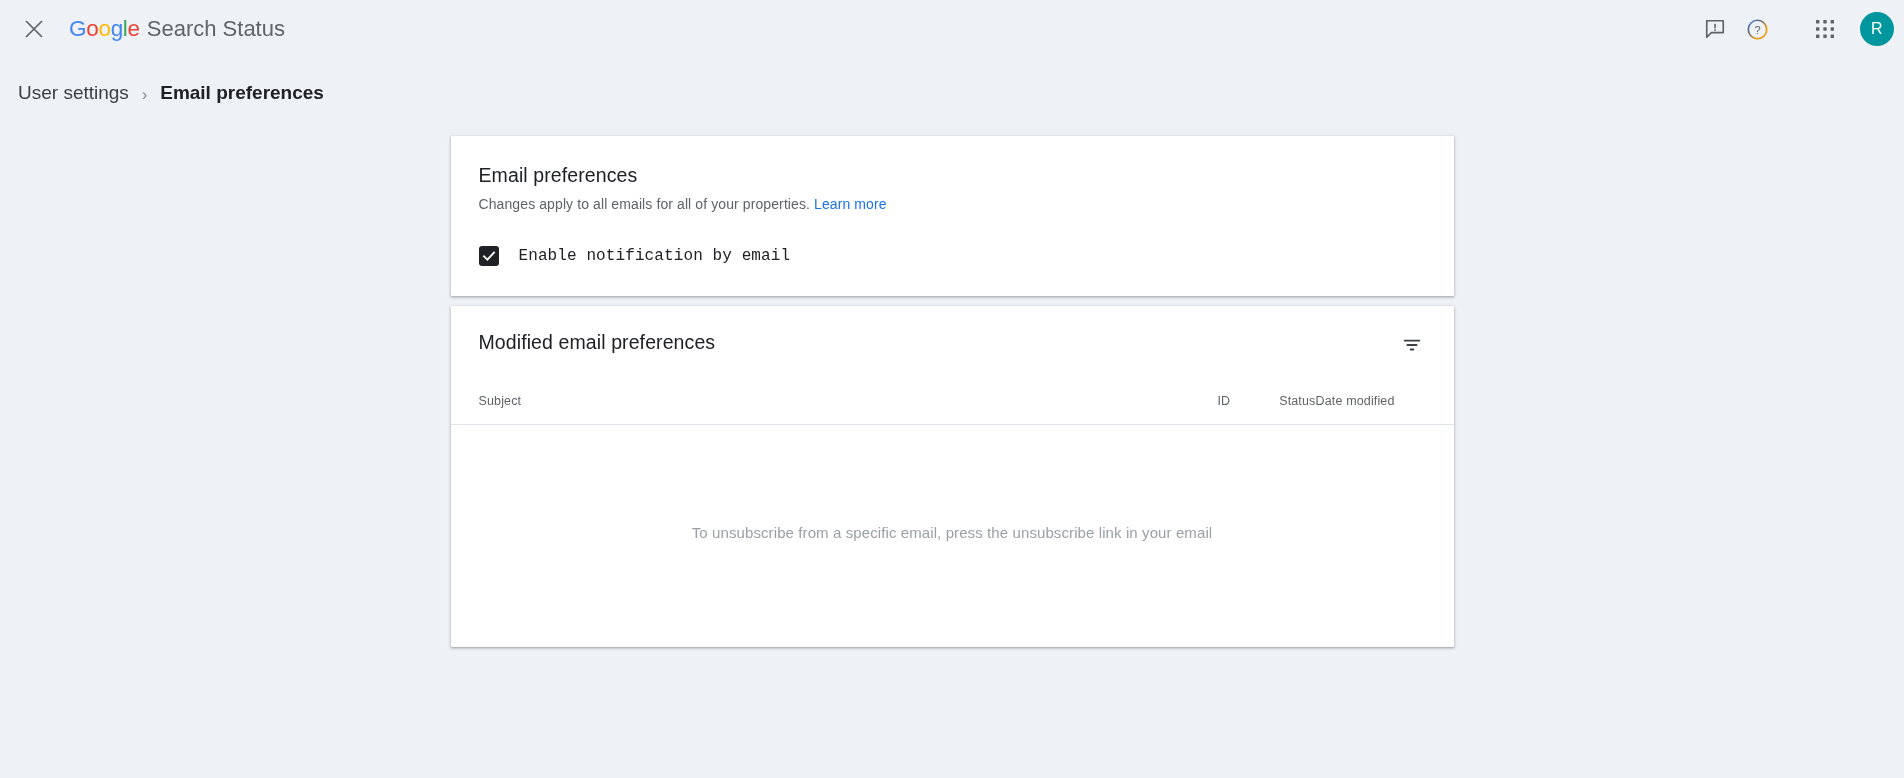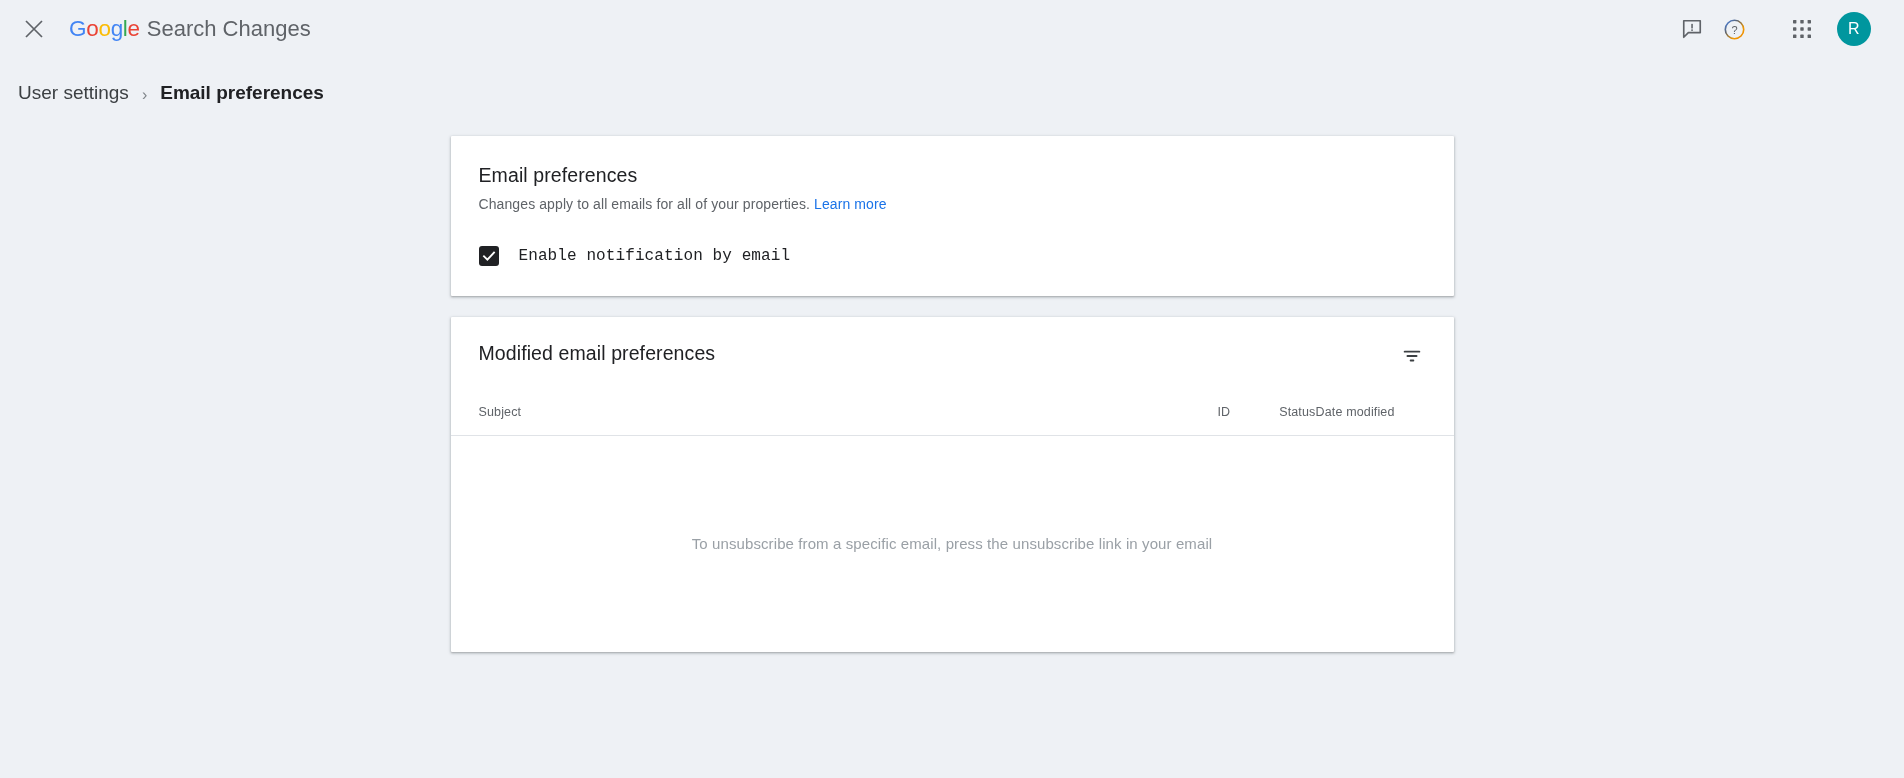--- a/index.html
+++ b/index.html
@@ -16,21 +16,21 @@
     color: #3c4043;
     -webkit-font-smoothing: antialiased;
   }
 
   
   .topbar {
     position: relative;
     height: 58px;
     display: flex;
     align-items: center;
-    padding: 0 33px 0 14px;
+    padding: 0 10px 0 14px;
   }
 
   .close-btn {
     width: 40px;
     height: 40px;
     display: flex;
     align-items: center;
     justify-content: center;
     border-radius: 50%;
     cursor: pointer;
@@ -167,22 +167,22 @@
   .checkbox svg { display: block; }
   .checkrow-label {
     margin-left: 20px;
     font-size: 16px;
     color: #202124;
     letter-spacing: 0.1px;
     font-family: Liberation Mono, monospace;
   }
 
   .card-modified {
-    margin-top: 21px;
-    padding-bottom: 2px;
+    margin-top: 10px;
+    padding-bottom: 8px;
   }
   .mod-head {
     display: flex;
     align-items: flex-start;
     justify-content: space-between;
     padding: 25px 22px 0 28px;
     height: 72px;
   }
   .mod-title {
     font-size: 19.5px;
@@ -241,21 +241,21 @@
   <div class="close-btn">
     <span>
       <svg width="20" height="20" viewBox="0 0 20 20">
         <path d="M2 2 L18 18 M18 2 L2 18" stroke="#5f6368" stroke-width="1.7" fill="none"></path>
       </svg>
     </span>
   </div>
 
   <div class="brand">
     <span class="goog"><span class="b">G</span><span class="r">o</span><span class="y">o</span><span class="b">g</span><span class="g">l</span><span class="r">e</span></span>
-    <span class="brand-product">Search Changes</span>
+    <span class="brand-product">Search Status</span>
   </div>
 
   <div class="topbar-right">
 
     <div class="icon-btn">
       <span>
         <svg width="22" height="22" viewBox="0 0 24 24">
           <path d="M3 3 h18 v13 h-13 l-5 5 z" fill="none" stroke="#5f6368" stroke-width="1.8" stroke-linejoin="round"></path>
           <rect x="11.2" y="6.4" width="1.7" height="5" fill="#5f6368"></rect>
           <rect x="11.2" y="12.4" width="1.7" height="1.7" fill="#5f6368"></rect>

